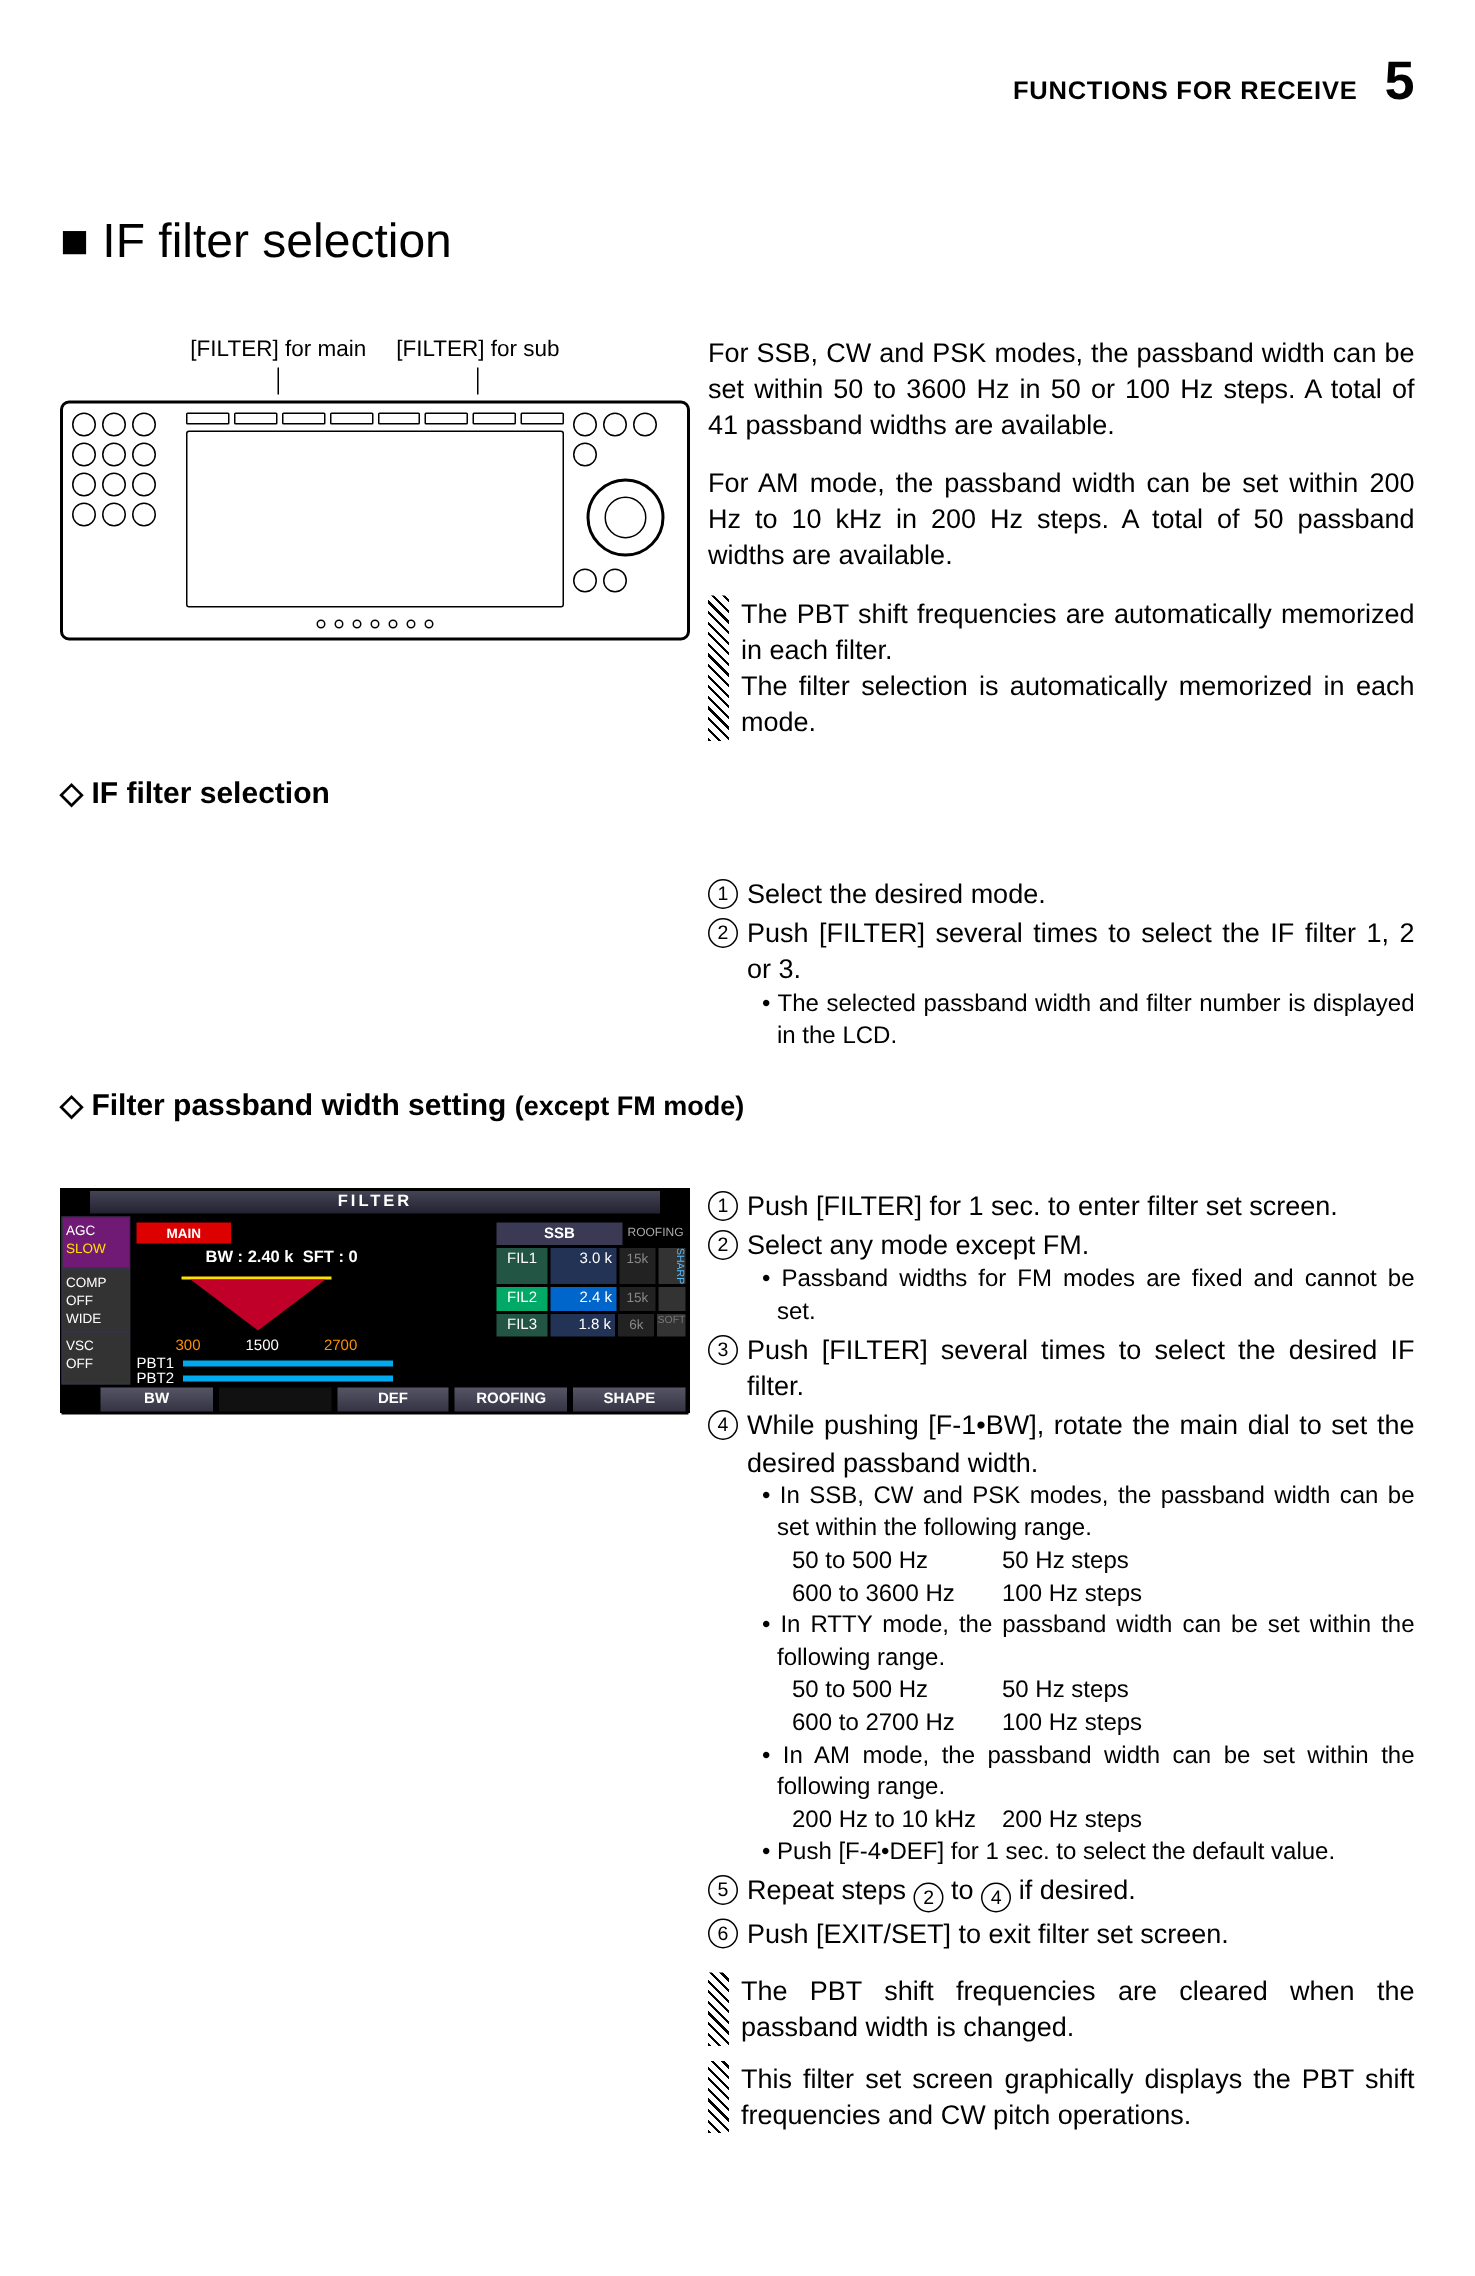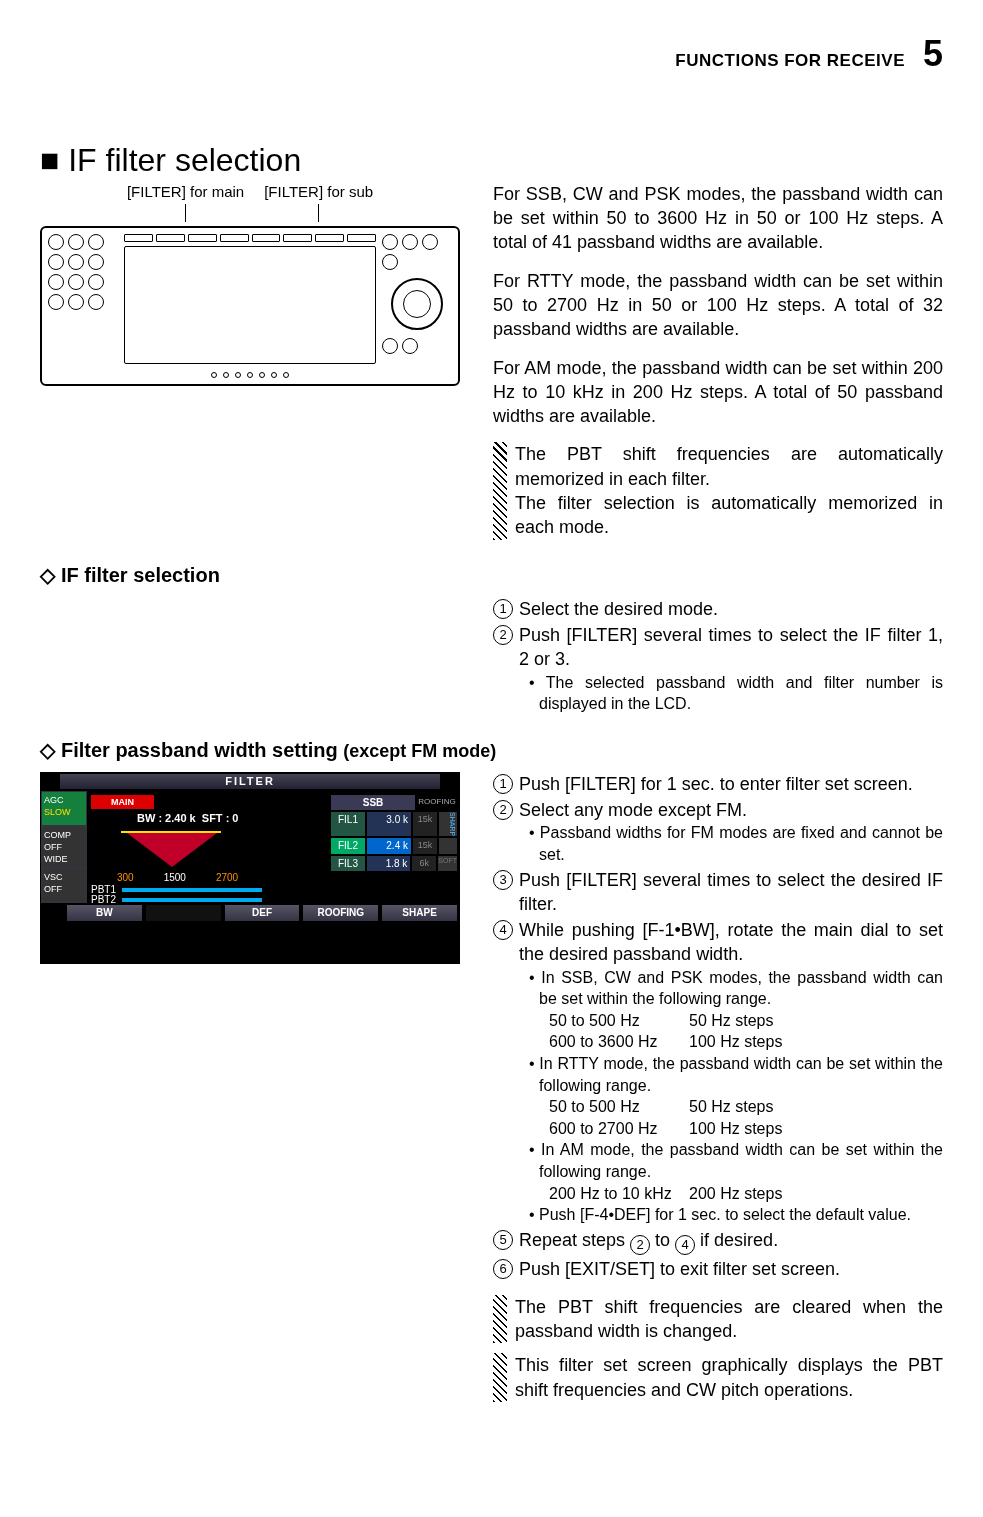--- a/index.html
+++ b/index.html
@@ -18,21 +18,21 @@
     justify-content: flex-end;
     align-items: baseline;
     gap: 18px;
     margin-bottom: 60px;
   }
   .header-title { font-weight: 700; letter-spacing: .5px; font-size: 17px;}
   .header-num { font-weight: 700; font-size: 36px; }
   .h1 { font-weight: 400; font-size: 32px; }
   .h2 { font-weight: 700; font-size: 20px; margin: 20px 0 8px; }
   .h2 .paren { font-weight: 700; font-size: 18px;}
-  .two-col { display: flex; gap: 33px; }
+  .two-col { display: flex; gap: 12px; margin-top: 41px; }
   .left-col { flex: 0 0 420px; }
   .right-col { flex: 1; text-align: justify; }
   .callouts { display: flex; justify-content: center; gap: 20px; font-size: 15px; margin-bottom: 4px;}
   .callout { display:flex; flex-direction:column; align-items:center; }
   .callout .line { width:1px; height:18px; background:#000; margin-top:2px;}
   .radio-box {
     border: 2px solid #000;
     border-radius: 6px;
     height: 160px;
     position: relative;
@@ -68,30 +68,30 @@
   }
   .circ-inline {
     display:inline-flex; width:20px; height:20px; border:1.2px solid #000; border-radius:50%;
     font-size:13px; align-items:center; justify-content:center; vertical-align:-3px;
   }
   .step-body { flex:1; }
   .bullet-sub { padding-left: 10px; font-size: 16px; text-indent:-10px; margin-left:10px; text-align: justify;}
   .range-row{ display:flex; padding-left:30px; font-size:16px;}
   .range-col1{ flex:0 0 140px;}
   .filter-screenshot {
-    width: 420px; height: 192px; background:#000; color:#fff; font-size:11px;
+    width: 420px; height: 150px; background:#000; color:#fff; font-size:11px;
     position:relative; border:1px solid #000;
   }
   .fs-top { height:18px; background:#000; display:flex; align-items:center;}
   .fs-top .tab{ background:#3a3a55; color:#fff; padding:2px 6px; font-weight:bold; margin:0 2px;}
   .fs-top .title{ flex:1; text-align:center; background:linear-gradient(#445,#223); font-weight:bold; letter-spacing:2px;}
   .fs-body{ display:flex; height:112px;}
   .fs-left{ flex:0 0 46px; display:flex; flex-direction:column;}
   .fs-left .cell{ flex:1; border:1px solid #334; font-size:9px; padding:2px;}
-  .agc{ background:#15803d;} .slow{color:#ffe000;}
+  .agc{ background:#701a75;} .slow{color:#ffe000;}
   .comp{background:#333;} .vsc{background:#333;}
   .fs-main{ flex:1; position:relative; background:#000;}
   .main-tag{ position:absolute; top:4px; left:4px; background:#d00; color:#fff; font-size:9px; padding:1px 20px; font-weight:bold;}
   .bw-label{ position:absolute; top:20px; left:50px; color:#fff; font-size:11px; font-weight:bold;}
   .trapezoid{
     position:absolute; top:42px; left:40px; width:0; height:0;
     border-left:45px solid transparent; border-right:45px solid transparent;
     border-top:34px solid #c00029;
   }
   .trap-outline{position:absolute; top:40px; left:34px; width:100px; height:38px; border-top:2px solid #ffe000;}
@@ -182,21 +182,20 @@
           <div class="knob-lg"></div>
           <span class="knob-sm"></span>
             <span class="knob-sm"></span>
         </div>
       </div>
     </div>
   </div>
 
   <div class="right-col">
     <p class="para">For SSB, CW and PSK modes, the passband width can be set within 50 to 3600 Hz in 50 or 100 Hz steps. A total of 41 passband widths are available.</p>
-    <p class="para">For RTTY mode, the passband width can be set within 50 to 2700 Hz in 50 or 100 Hz steps. A total of 32 passband widths are available.</p>
     <p class="para">For AM mode, the passband width can be set within 200 Hz to 10 kHz in 200 Hz steps. A total of 50 passband widths are available.</p>
     <div class="note-block">
       <div class="note-row">
         <div class="hatch"></div>
         <div class="note-text">
           <div>The PBT shift frequencies are automatically memorized in each filter.</div>
           <div>The filter selection is automatically memorized in each mode.</div>
         </div>
       </div>
     </div>

